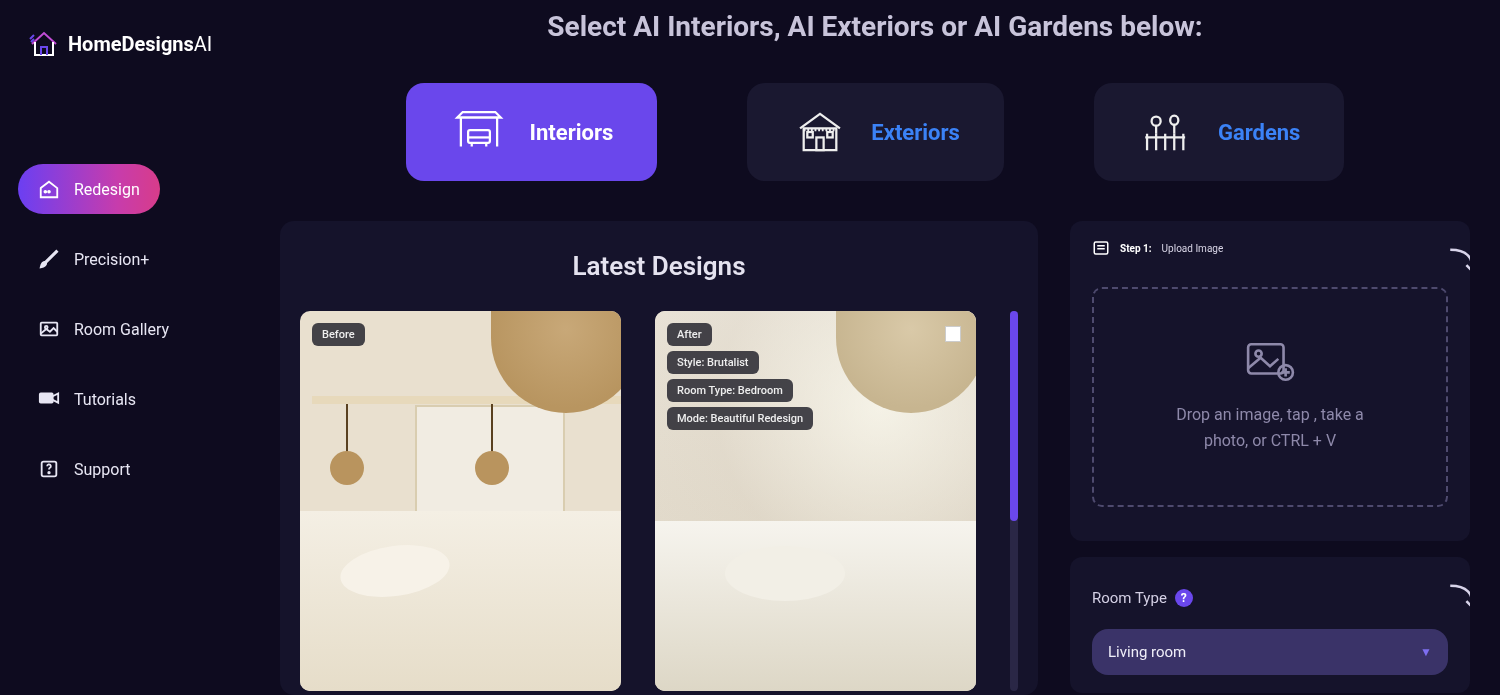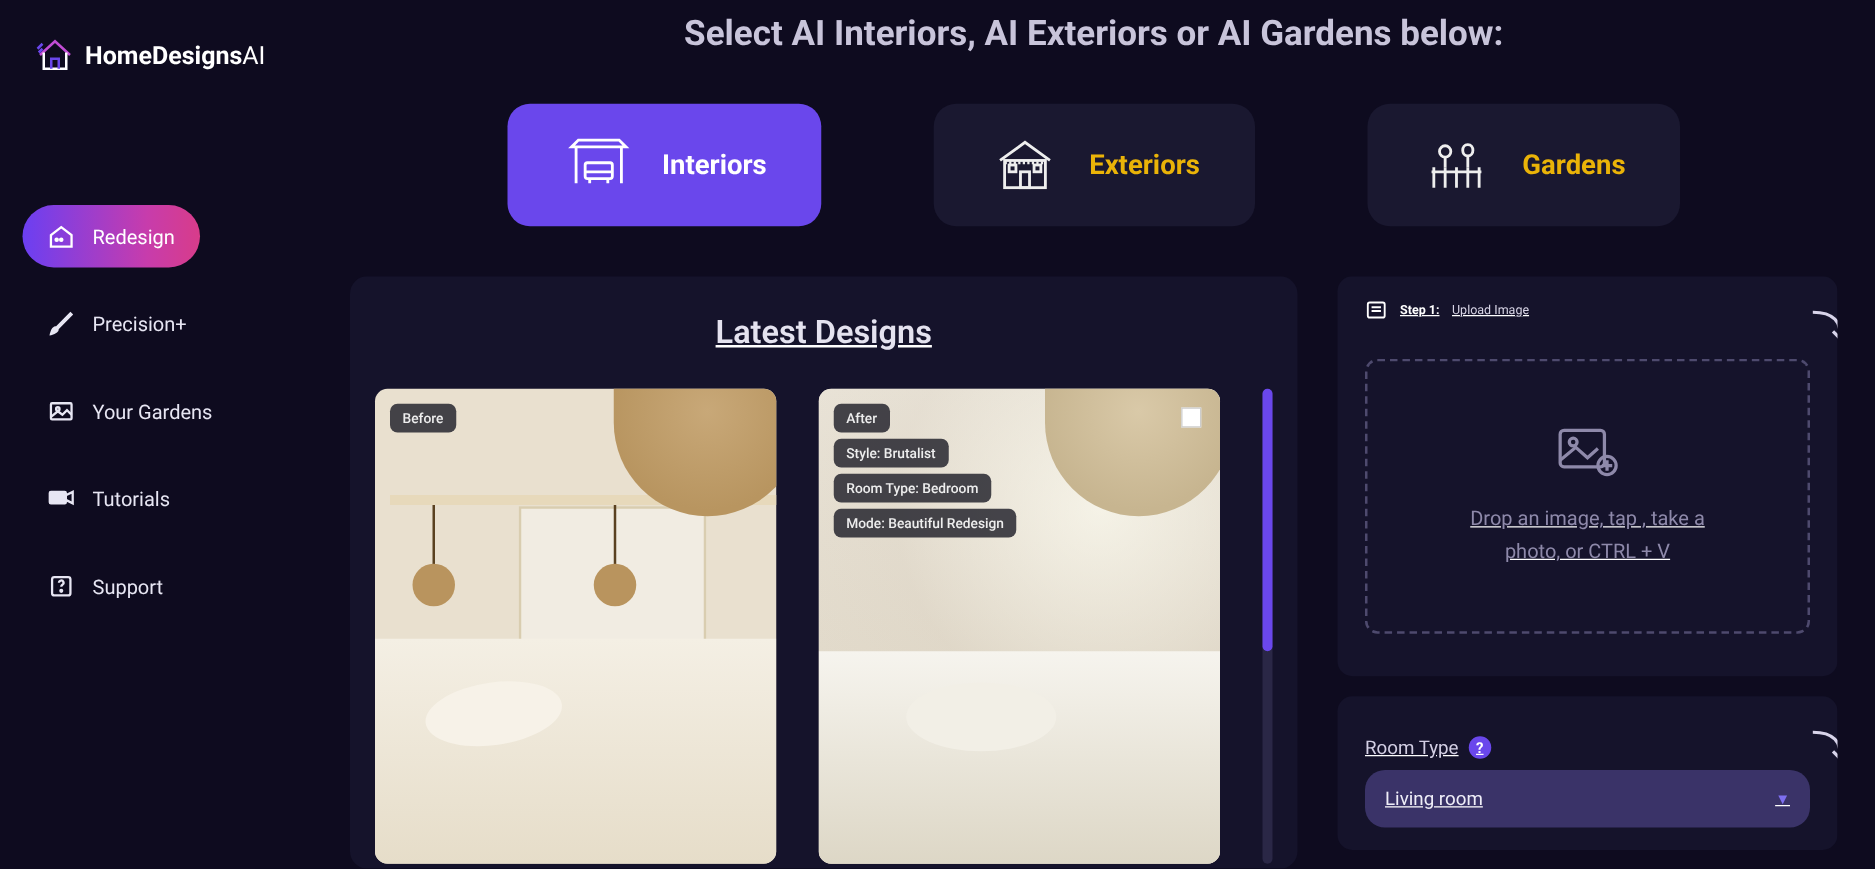--- a/index.html
+++ b/index.html
@@ -62,26 +62,26 @@
     display: flex; justify-content: center; gap: 90px;
     margin-bottom: 40px;
   }
   .mode-btn {
     display: flex; align-items: center; gap: 22px;
     padding: 20px 44px;
     border-radius: 18px;
     background: #1a1830;
     font-size: 22px; font-weight: 700;
     cursor: pointer;
-    color:#eab308;
+    color:#3b82f6;
   }
   .mode-btn.active { background: #6a47ec; color:#fff; }
   .mode-btn svg { width: 58px; height: 58px; }
 
-  .content-row { display:flex; gap: 32px; flex:1; overflow:hidden;text-decoration:underline; }
+  .content-row { display:flex; gap: 32px; flex:1; overflow:hidden; }
   .designs-panel {
     flex: 1;
     background: #15132b;
     border-radius: 14px;
     padding: 30px 20px 0 20px;
     overflow: hidden;
   }
   .designs-title {
     text-align: center;
     font-size: 26px; font-weight: 600;
@@ -166,21 +166,21 @@
   .dropzone{
     margin-top:30px;
     border: 2px dashed #4e4a6e;
     border-radius:10px;
     height: 220px;
     display:flex; flex-direction:column; align-items:center; justify-content:center;
     color:#8e89aa; text-align:center; font-size:16px; line-height:1.6;
     cursor:pointer;
   }
   .dropzone svg{width:50px; height:44px; margin-bottom:18px;}
-  .field-label{ font-size:15px; color:#d3cfe4; display:flex; align-items:center; gap:8px; margin-bottom:9px;}
+  .field-label{ font-size:15px; color:#d3cfe4; display:flex; align-items:center; gap:8px; margin-bottom:22px;}
   .help{width:18px; height:18px; border-radius:50%; background:#6a47ec;
         display:inline-flex; align-items:center; justify-content:center;
         font-size:12px; font-weight:700; color:#fff;}
   .select{
     background:#3a3368;
     border-radius:16px;
     padding: 14px 16px;
     font-size:15px; color:#efeef8;
     display:flex; justify-content:space-between; align-items:center;
     cursor:pointer;
@@ -218,21 +218,21 @@
         <path d="M3 21 C4 16 6 15 8 15 L20 3 L21 4 L9 16 C9 18 8 20 3 21 Z" fill="#e7e6f3"></path>
       </svg>
       <span>Precision+</span>
     </div>
     <div class="nav-item">
       <svg viewBox="0 0 24 24" fill="none" stroke="#e7e6f3" stroke-width="2">
         <rect x="3" y="5" width="18" height="14" rx="1"></rect>
           <circle cx="9" cy="10" r="1.5"></circle>
           <path d="M3 17 L9 12 L13 15 L17 11 L21 15"></path>
       </svg>
-      <span>Your Gardens</span>
+      <span>Room Gallery</span>
     </div>
     <div class="nav-item">
       <svg viewBox="0 0 24 24" fill="none" stroke="#e7e6f3" stroke-width="2">
         <rect x="2" y="6" width="14" height="10" rx="1" fill="#e7e6f3"></rect>
           <path d="M16 9 L22 6 V16 L16 13"></path>
       </svg>
       <span>Tutorials</span>
     </div>
     <div class="nav-item">
       <svg viewBox="0 0 24 24" fill="none" stroke="#e7e6f3" stroke-width="2">

